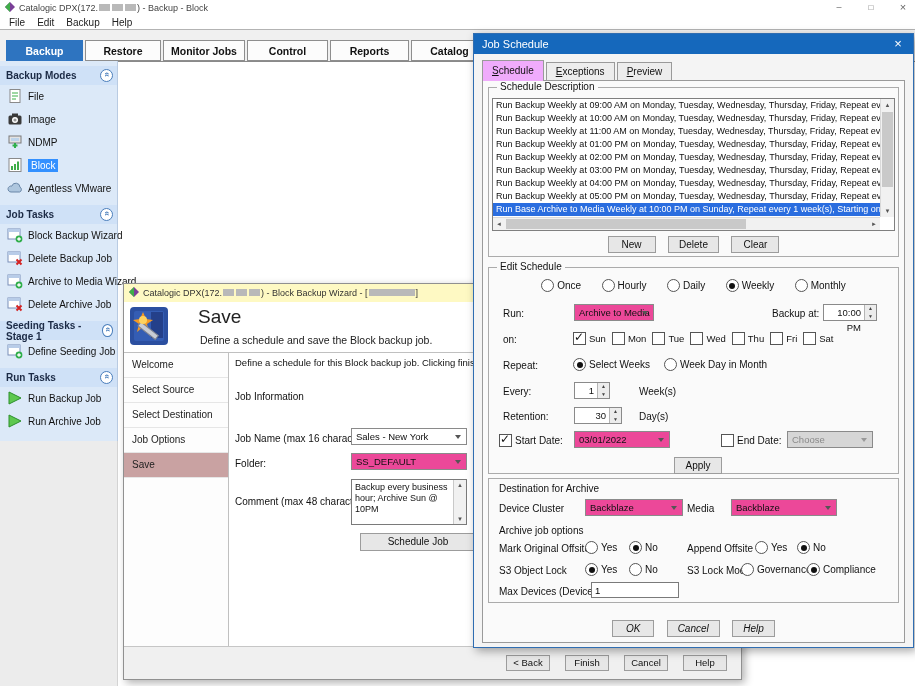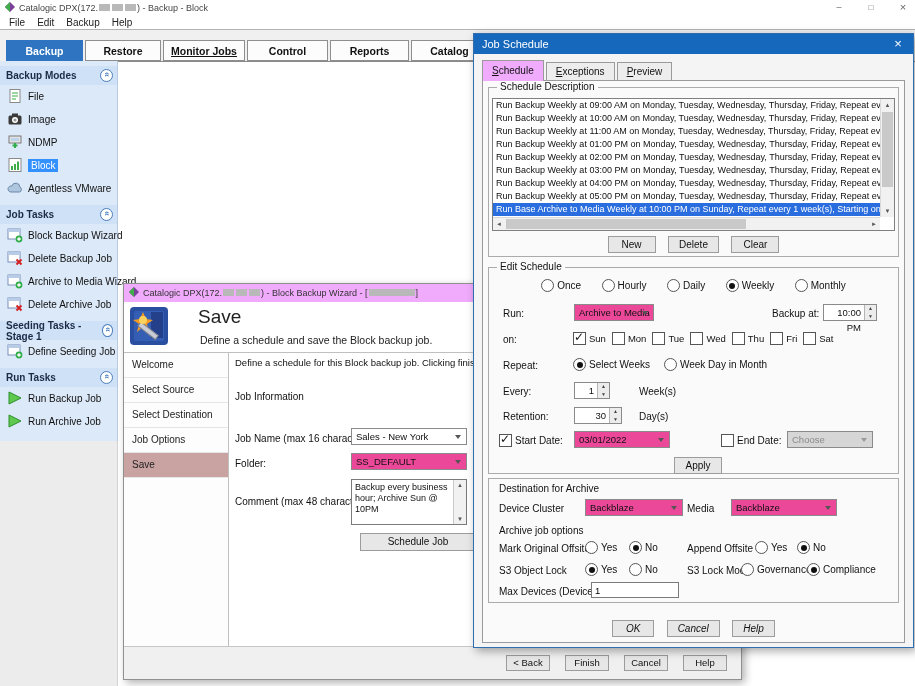--- a/index.html
+++ b/index.html
@@ -59,21 +59,21 @@
   .cb.on::after{content:"✓";position:absolute;left:0;top:-3px;font-size:12px;font-weight:bold;color:#111;}
   .rb{width:11px;height:11px;border-radius:50%;border:1px solid #555;background:#fff;display:inline-block;
       position:relative;vertical-align:-2px;}
   .rb.on::after{content:"";position:absolute;left:2.5px;top:2.5px;width:6px;height:6px;border-radius:50%;background:#111;}
   .grp{display:inline-flex;align-items:center;gap:3px;}
   .fieldset{position:absolute;border:1px solid #ababab;box-sizing:border-box;}
   .legend{position:absolute;top:-7px;left:8px;background:#fafafa;padding:0 3px;font-size:10px;color:#111;}
   
   .wiz{position:absolute;left:123px;top:283px;width:617px;height:395px;background:#fff;border:1px solid #909090;
        box-shadow:3px 3px 8px rgba(0,0,0,.3);z-index:5;}
-  .wiz-tb{height:18px;display:flex;align-items:center;gap:4px;padding:0 5px;font-size:9px;color:#333;background:#f0abfc;}
+  .wiz-tb{height:18px;display:flex;align-items:center;gap:4px;padding:0 5px;font-size:9px;color:#333;background:#fef9c3;}
   .wiz-head{position:absolute;left:0;top:18px;right:0;height:50px;background:#fff;}
   .wiz-head .bigicon{position:absolute;left:5px;top:4px;}
   .wiz-title{position:absolute;left:74px;top:4px;font-size:19px;color:#222;}
   .wiz-sub{position:absolute;left:76px;top:32px;font-size:10.5px;color:#222;}
   .wiz-nav{position:absolute;left:0;top:68px;width:105px;bottom:33px;background:#fdfdfd;border-top:1px solid #c0c0c0;
            border-right:1px solid #c0c0c0;box-sizing:border-box;}
   .wnav-item{height:24px;line-height:24px;padding-left:8px;font-size:10px;color:#222;border-bottom:1px solid #e6e6e6;}
   .wnav-item.on{background:var(--nav_selected,#c9a2a2);}
   .wiz-body{position:absolute;left:105px;top:68px;right:0;bottom:33px;border-top:1px solid #c0c0c0;background:#fff;}
   .wiz-foot{position:absolute;left:0;bottom:0;right:0;height:33px;background:#f0f0f0;border-top:1px solid #c6c6c6;
@@ -140,21 +140,21 @@
 
   <div class="menubar">
     <span class="menuitem">File</span>
     <span class="menuitem">Edit</span>
     <span class="menuitem">Backup</span>
     <span class="menuitem">Help</span>
   </div>
 
   <div class="mtab on" style="left:6px;width:77px;">Backup</div>
   <div class="mtab" style="left:85px;width:76px;">Restore</div>
-  <div class="mtab" style="left:163px;width:82px;text-decoration:underline;">Monitor Jobs</div>
+  <div class="mtab" style="left:163px;width:82px;">Monitor Jobs</div>
   <div class="mtab" style="left:247px;width:81px;">Control Devices</div>
   <div class="mtab" style="left:330px;width:79px;">Reports</div>
   <div class="mtab" style="left:411px;width:77px;">Catalog</div>
 
   <div class="content"></div>
 
   <div class="sidebar">
     <div class="sgap"></div>
     <div class="shead">
       <span>Backup Modes</span>

